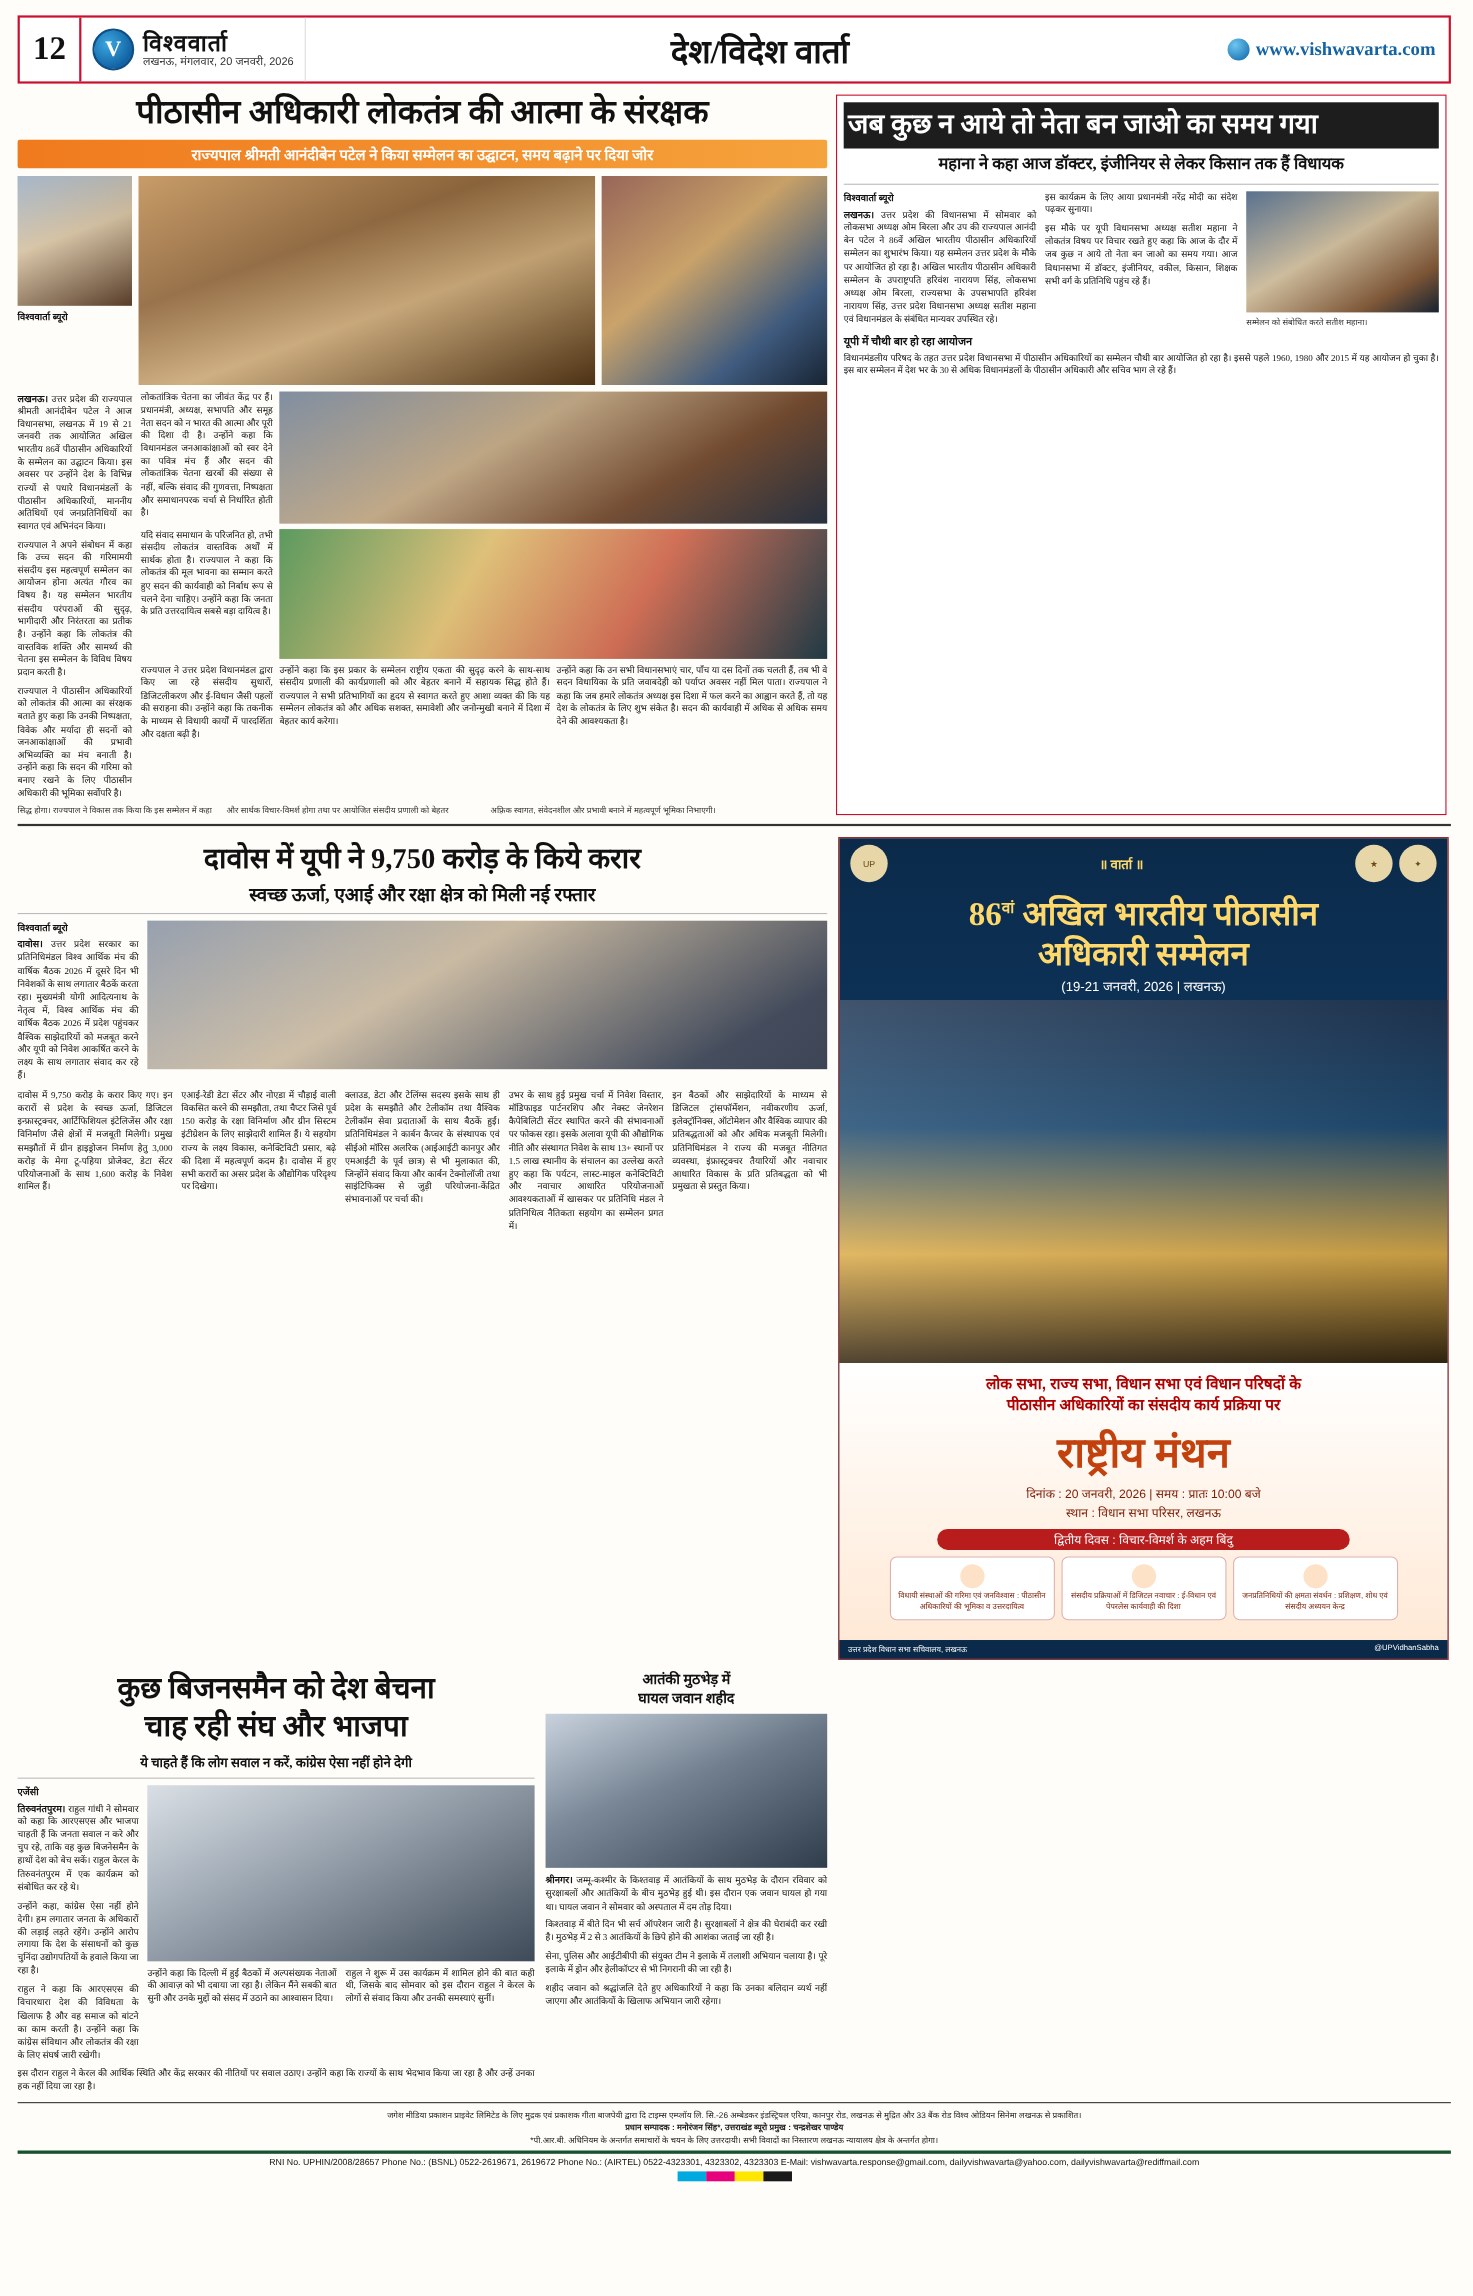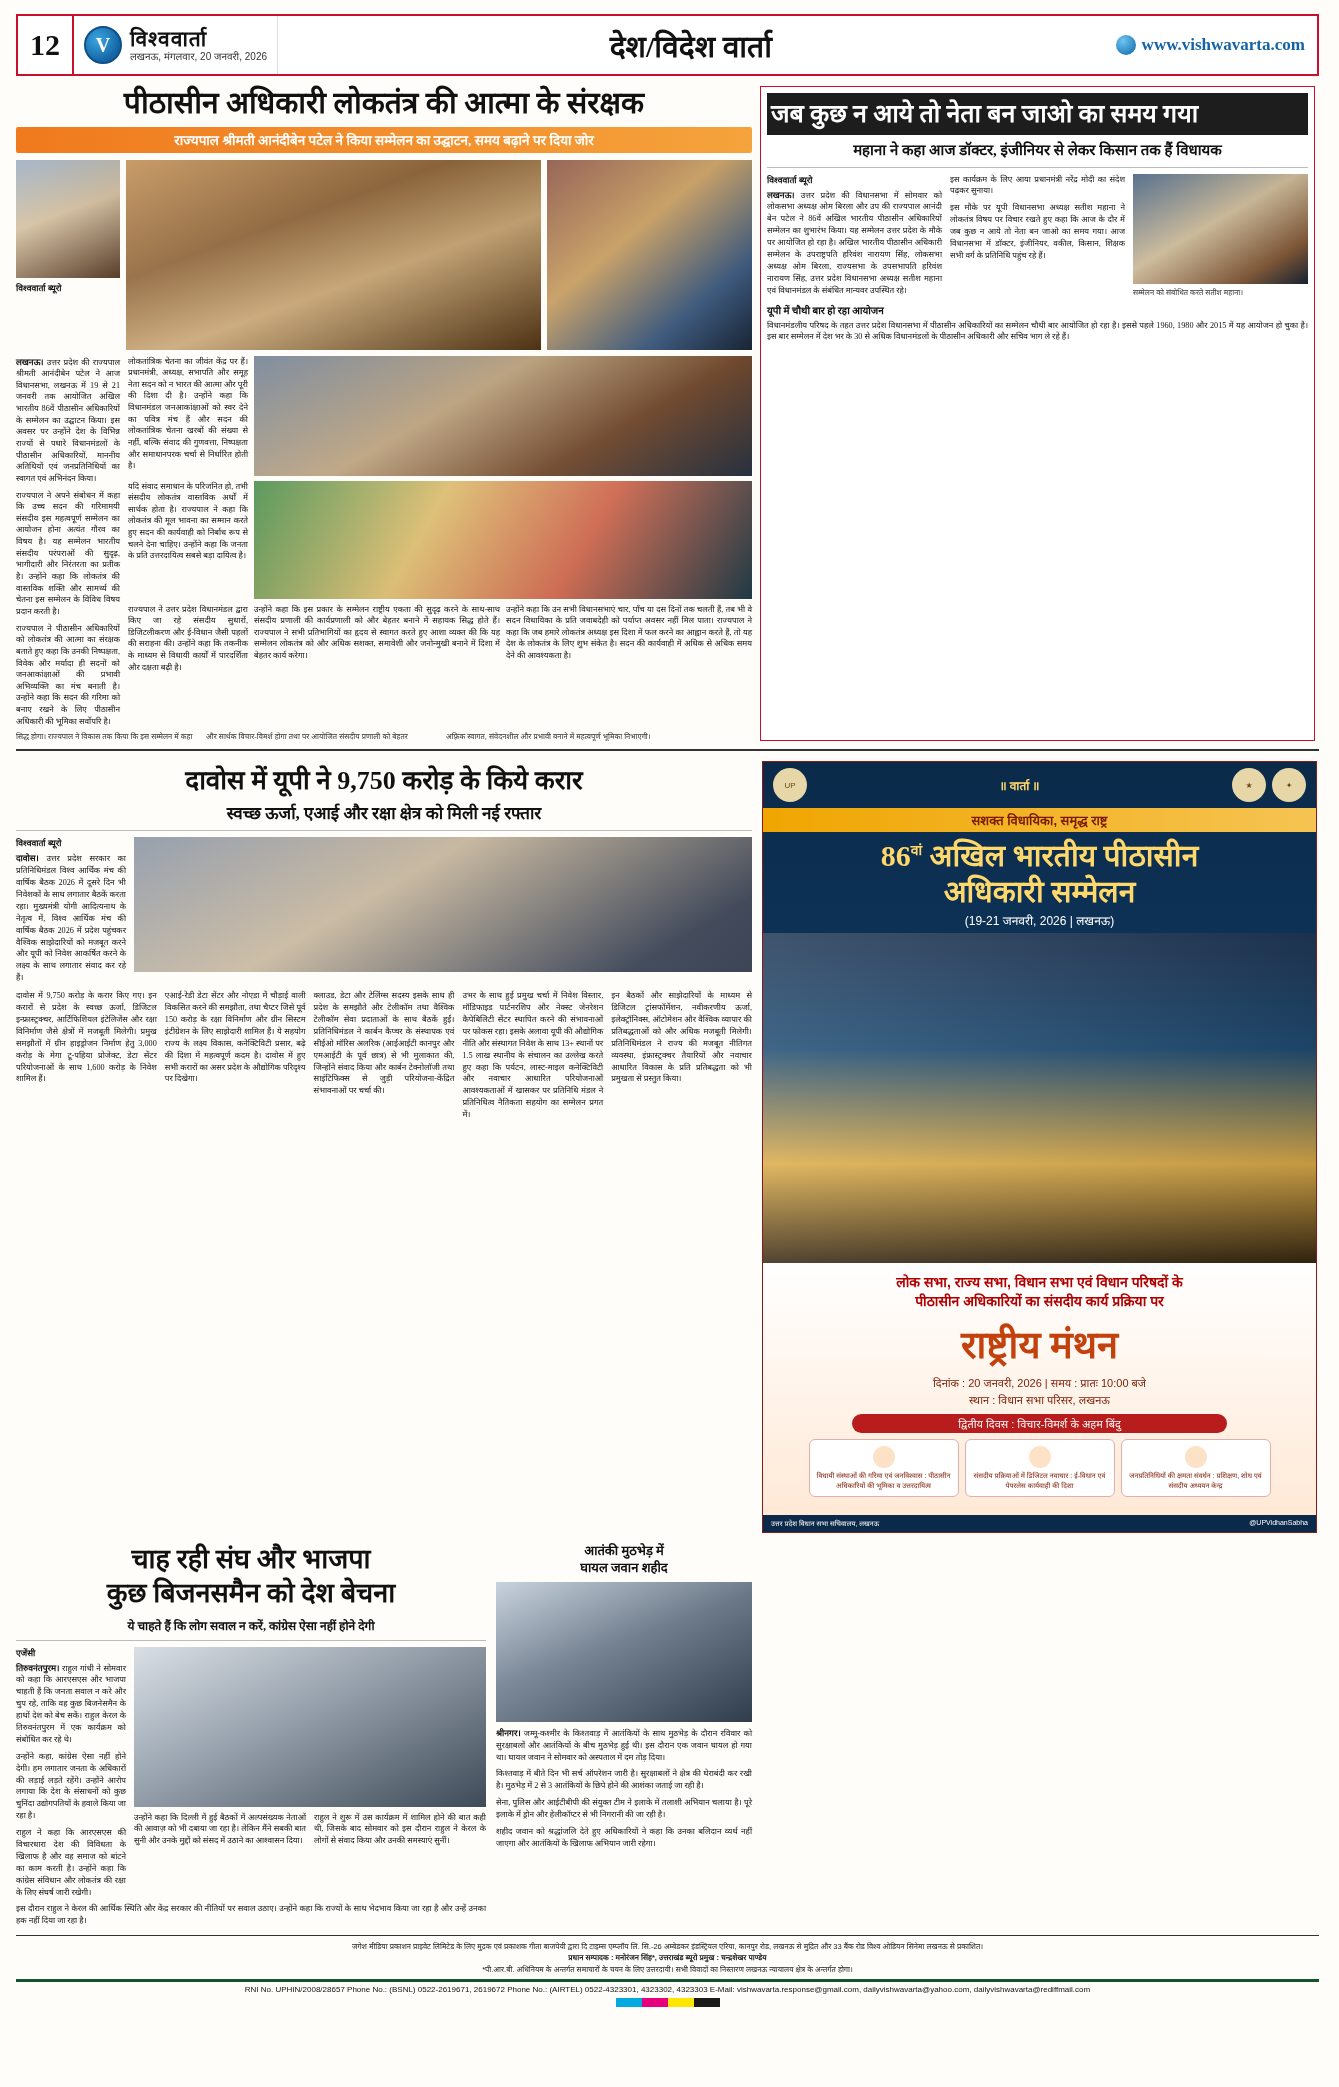--- a/index.html
+++ b/index.html
@@ -275,21 +275,20 @@
 
     <div class="ad">
       <div class="ad-top">
         <div class="emblem">UP</div>
         <div style="color:#ffd86b;font-size:12px;font-weight:bold;font-family:'Liberation Serif',serif;">॥ वार्ता ॥</div>
         <div style="display:flex;gap:6px;">
           <div class="emblem">★</div>
           <div class="emblem">✦</div>
         </div>
       </div>
-      <div class="ad-band">सशक्त विधायिका, समृद्ध राष्ट्र</div>
       <div class="ad-h1">
         <span>86</span><sup style="font-size:14px;">वां</sup>
         <span>अखिल भारतीय पीठासीन</span><br>
         <span>अधिकारी सम्मेलन</span>
       </div>
       <div class="ad-h2">(19-21 जनवरी, 2026 | लखनऊ)</div>
       <div class="ph p-temple ad-building"></div>
       <div class="ad-red">
         <p>लोक सभा, राज्य सभा, विधान सभा एवं विधान परिषदों के</p>
         <p>पीठासीन अधिकारियों का संसदीय कार्य प्रक्रिया पर</p>
@@ -314,22 +313,22 @@
       </div>
       <div class="ad-footer">
         <span>उत्तर प्रदेश विधान सभा सचिवालय, लखनऊ</span>
         <span>@UPVidhanSabha</span>
       </div>
     </div>
   </div>
 
   <div class="sec3">
     <div class="sec3-left">
+      <div class="head3">कुछ बिजनसमैन को देश बेचना</div>
       <div class="head3">चाह रही संघ और भाजपा</div>
-      <div class="head3">कुछ बिजनसमैन को देश बेचना</div>
       <div class="head3b">ये चाहते हैं कि लोग सवाल न करें, कांग्रेस ऐसा नहीं होने देगी</div>
       <hr class="rule">
       <div style="display:flex;gap:8px;">
         <div style="width:110px;">
           <div class="byline">एजेंसी</div>
           <div style="font-size:8.2px;line-height:1.45;text-align:justify;font-family:'Liberation Serif',serif;margin-top:3px;">
             <b class="dateline">तिरुवनंतपुरम।</b>
             <span>राहुल गांधी ने सोमवार को कहा कि आरएसएस और भाजपा चाहती हैं कि जनता सवाल न करे और चुप रहे, ताकि वह कुछ बिजनेसमैन के हाथों देश को बेच सकें। राहुल केरल के तिरुवनंतपुरम में एक कार्यक्रम को संबोधित कर रहे थे।</span>
           </div>
           <div style="font-size:8.2px;line-height:1.45;text-align:justify;margin-top:5px;font-family:'Liberation Serif',serif;">उन्होंने कहा, कांग्रेस ऐसा नहीं होने देगी। हम लगातार जनता के अधिकारों की लड़ाई लड़ते रहेंगे। उन्होंने आरोप लगाया कि देश के संसाधनों को कुछ चुनिंदा उद्योगपतियों के हवाले किया जा रहा है।</div>

